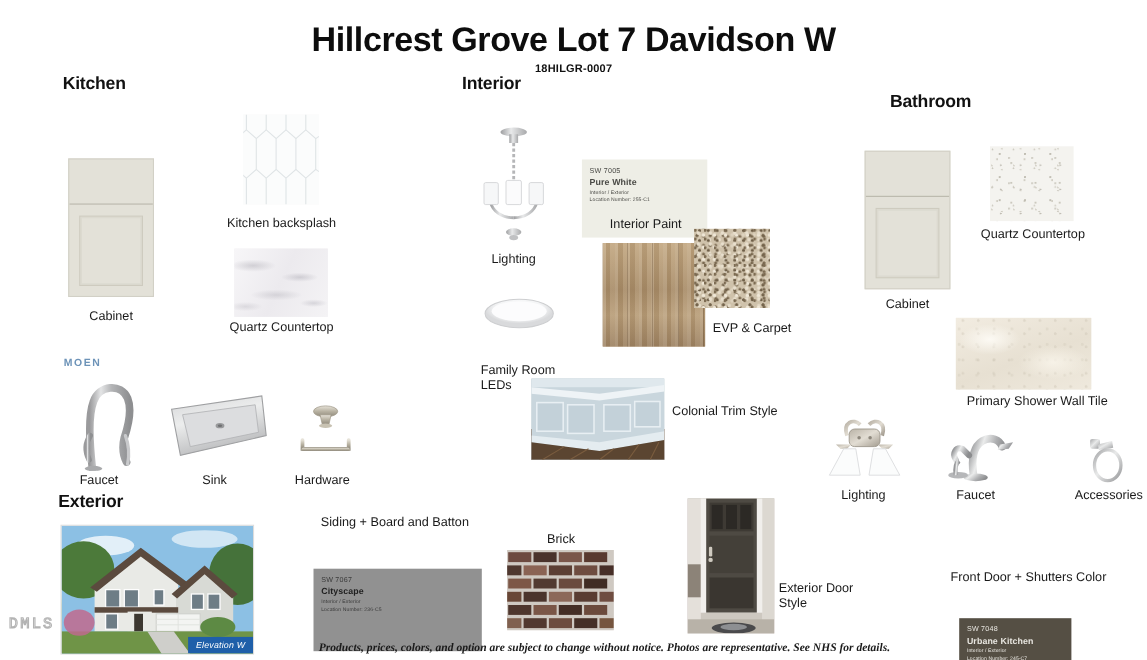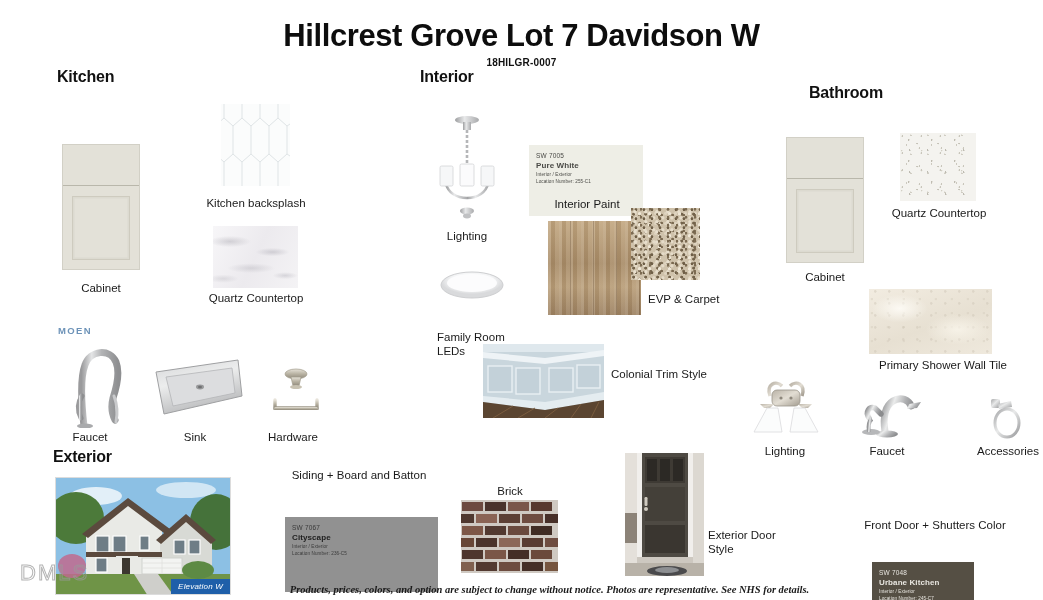--- a/index.html
+++ b/index.html
@@ -22,22 +22,22 @@
   }
   .sec-head{position:absolute;font-size:16px;font-weight:bold;color:#111;letter-spacing:-0.2px;}
   .cap{position:absolute;font-size:11.5px;color:#1a1a1a;line-height:14px;}
   .disclaimer{
     position:absolute;left:0;top:584px;width:1043px;text-align:center;
     font-size:10.5px;font-style:italic;font-weight:bold;color:#1a1a1a;
     font-family:"Liberation Serif","DejaVu Serif",serif;
     padding-left:28px;
   }
   .watermark{
-    position:absolute;left:20px;top:560px;font-size:22px;letter-spacing:2px;
-    font-family:Liberation Sans, sans-serif;
+    position:absolute;left:8px;top:560px;font-size:14px;letter-spacing:2px;
+    font-family:Liberation Mono, monospace;
     color:transparent;-webkit-text-stroke:1px #9a9a9a;opacity:.75;
   }
 
   
   .chip{position:absolute;box-sizing:border-box;padding:6px 7px;overflow:hidden;margin-top:24px;}
   .chip .code{font-size:6.5px;line-height:9px;letter-spacing:.2px;}
   .chip .nm{font-size:8px;font-weight:bold;line-height:11px;letter-spacing:.1px;}
   .chip .sm{font-size:4.6px;line-height:7px;letter-spacing:.1px;}
   .chip.light{color:#4a4a46;}
   .chip.dark{color:#e8e6e0;}

